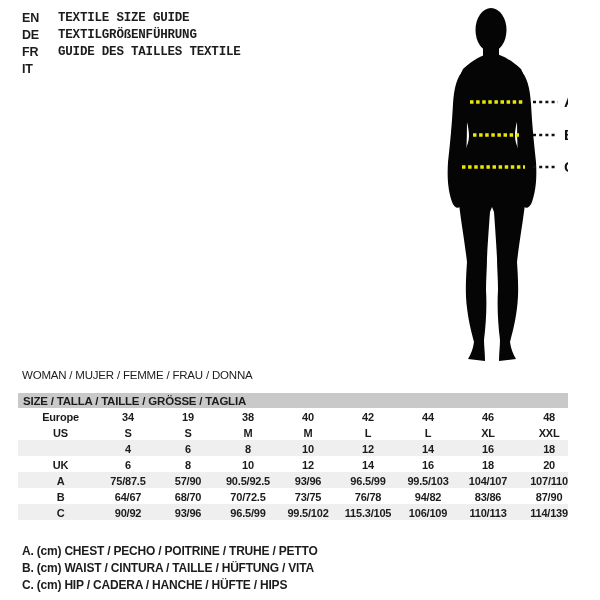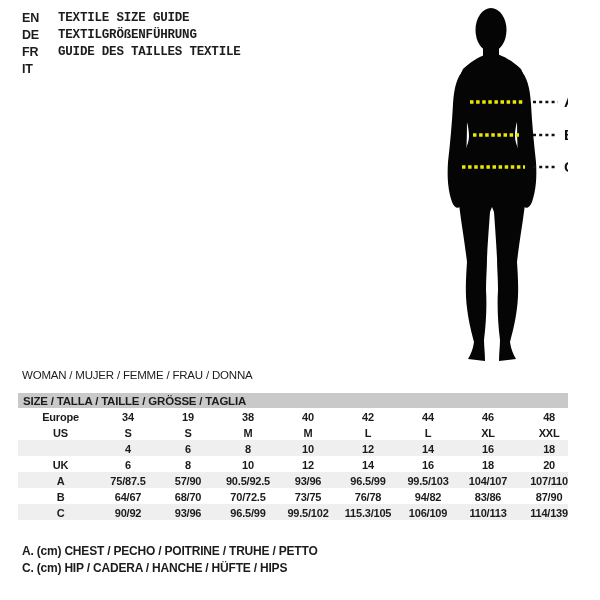--- a/index.html
+++ b/index.html
@@ -227,16 +227,17 @@
         <td>115.3/105</td>
         <td>106/109</td>
         <td>110/113</td>
         <td>114/139</td>
       </tr>
     </tbody>
   </table>
 
   <div class="legend-block">
     <div class="legend-line">A. (cm) CHEST / PECHO / POITRINE / TRUHE / PETTO</div>
+    <div class="legend-line">B. (cm) WAIST / CINTURA / TAILLE / HÜFTUNG / VITA</div>
     <div class="legend-line">C. (cm) HIP / CADERA / HANCHE / HÜFTE / HIPS</div>
   </div>
 
 </div>
 
 </body></html>

